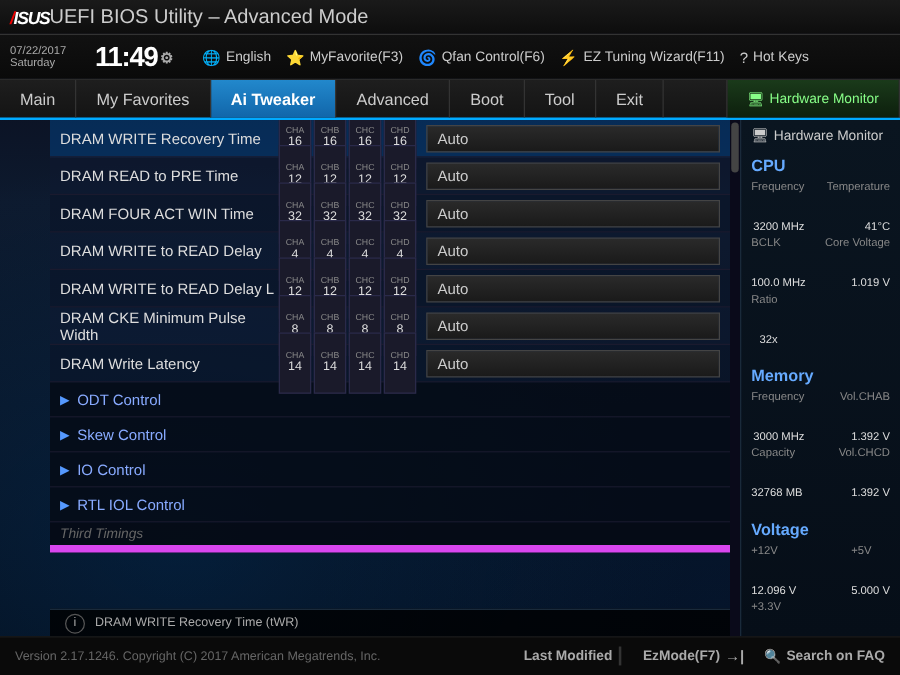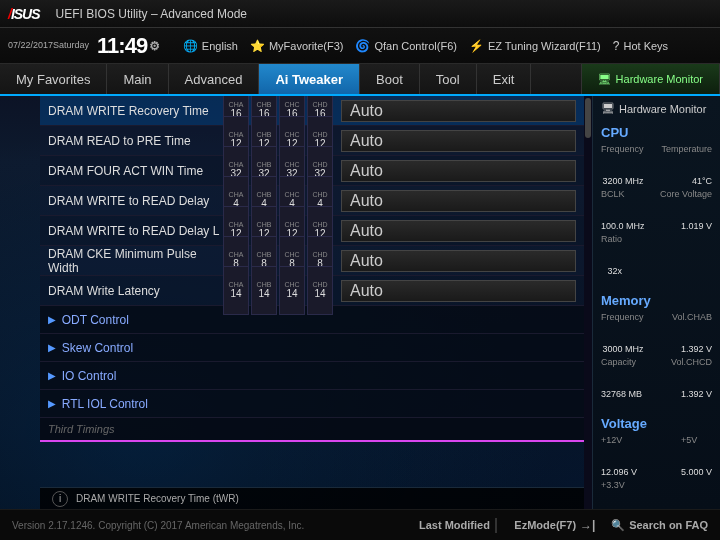--- a/index.html
+++ b/index.html
@@ -38,48 +38,49 @@
       flex-direction: column;
     }
 
     
     .top-bar {
       background: linear-gradient(180deg, #1a1a1a 0%, #0d0d0d 100%);
       height: 28px;
       display: flex;
       align-items: center;
       padding: 0 8px;
-      gap: 16px;
+      gap: 0;
       border-bottom: 1px solid #333;
     }
     .asus-logo {
       color: #fff;
       font-weight: bold;
       font-size: 14px;
       font-style: italic;
       letter-spacing: -1px;
     }
     .asus-logo span { color: #e00; }
     .bios-title {
       color: #ccc;
-      font-size: 12px;
+      font-size: 16px;
     }
 
     
     .second-bar {
       background: linear-gradient(180deg, #111 0%, #0a0a0a 100%);
       height: 36px;
       display: flex;
       align-items: center;
       padding: 0 8px;
       gap: 16px;
       border-bottom: 1px solid #2a2a2a;
     }
     .datetime {
       display: flex;
+      flex-direction: column;
       font-size: 9px;
       color: #aaa;
       line-height: 1.1;
       min-width: 60px;
     }
     .time-display {
       font-size: 22px;
       color: #fff;
       font-weight: bold;
       letter-spacing: -1px;
@@ -212,21 +213,21 @@
     }
 
     .setting-value {
       flex: 1;
       background: linear-gradient(180deg, #2a2a2a 0%, #1a1a1a 100%);
       border: 1px solid #444;
       height: 22px;
       display: flex;
       align-items: center;
       padding: 0 8px;
-      font-size: 16px;
+      font-size: 12px;
       color: #ccc;
     }
 
     .expandable-row {
       display: flex;
       align-items: center;
       height: 28px;
       border-bottom: 1px solid #1a1a2e;
       padding: 0 8px;
       background: rgba(5,10,20,0.8);
@@ -238,21 +239,21 @@
     }
     .expandable-label {
       font-size: 12px;
       color: #88aaff;
     }
 
     .section-header-row {
       display: flex;
       align-items: center;
       height: 24px;
-      border-bottom: 2px solid #d946ef;
+      border-bottom: 6px solid #d946ef;
       padding: 0 8px;
       background: rgba(5,10,20,0.9);
     }
     .section-header-label {
       font-size: 11px;
       color: #666;
       font-style: italic;
     }
 
     
@@ -421,24 +422,24 @@
         <span>EZ Tuning Wizard(F11)</span>
       </div>
       <div class="top-nav-item">
         <span class="icon">?</span>
         <span>Hot Keys</span>
       </div>
     </div>
   </div>
 
   <div class="main-nav">
+    <div class="nav-tab">Main</div>
     <div class="nav-tab">My Favorites</div>
-    <div class="nav-tab">Main</div>
+    <div class="nav-tab active">Ai Tweaker</div>
     <div class="nav-tab">Advanced</div>
-    <div class="nav-tab active">Ai Tweaker</div>
     <div class="nav-tab">Boot</div>
     <div class="nav-tab">Tool</div>
     <div class="nav-tab">Exit</div>
     <div class="nav-tab hardware-monitor">
       <span style="margin-right:4px;">🖥</span>
       <span>Hardware Monitor</span>
     </div>
   </div>
 
   <div class="main-content">

